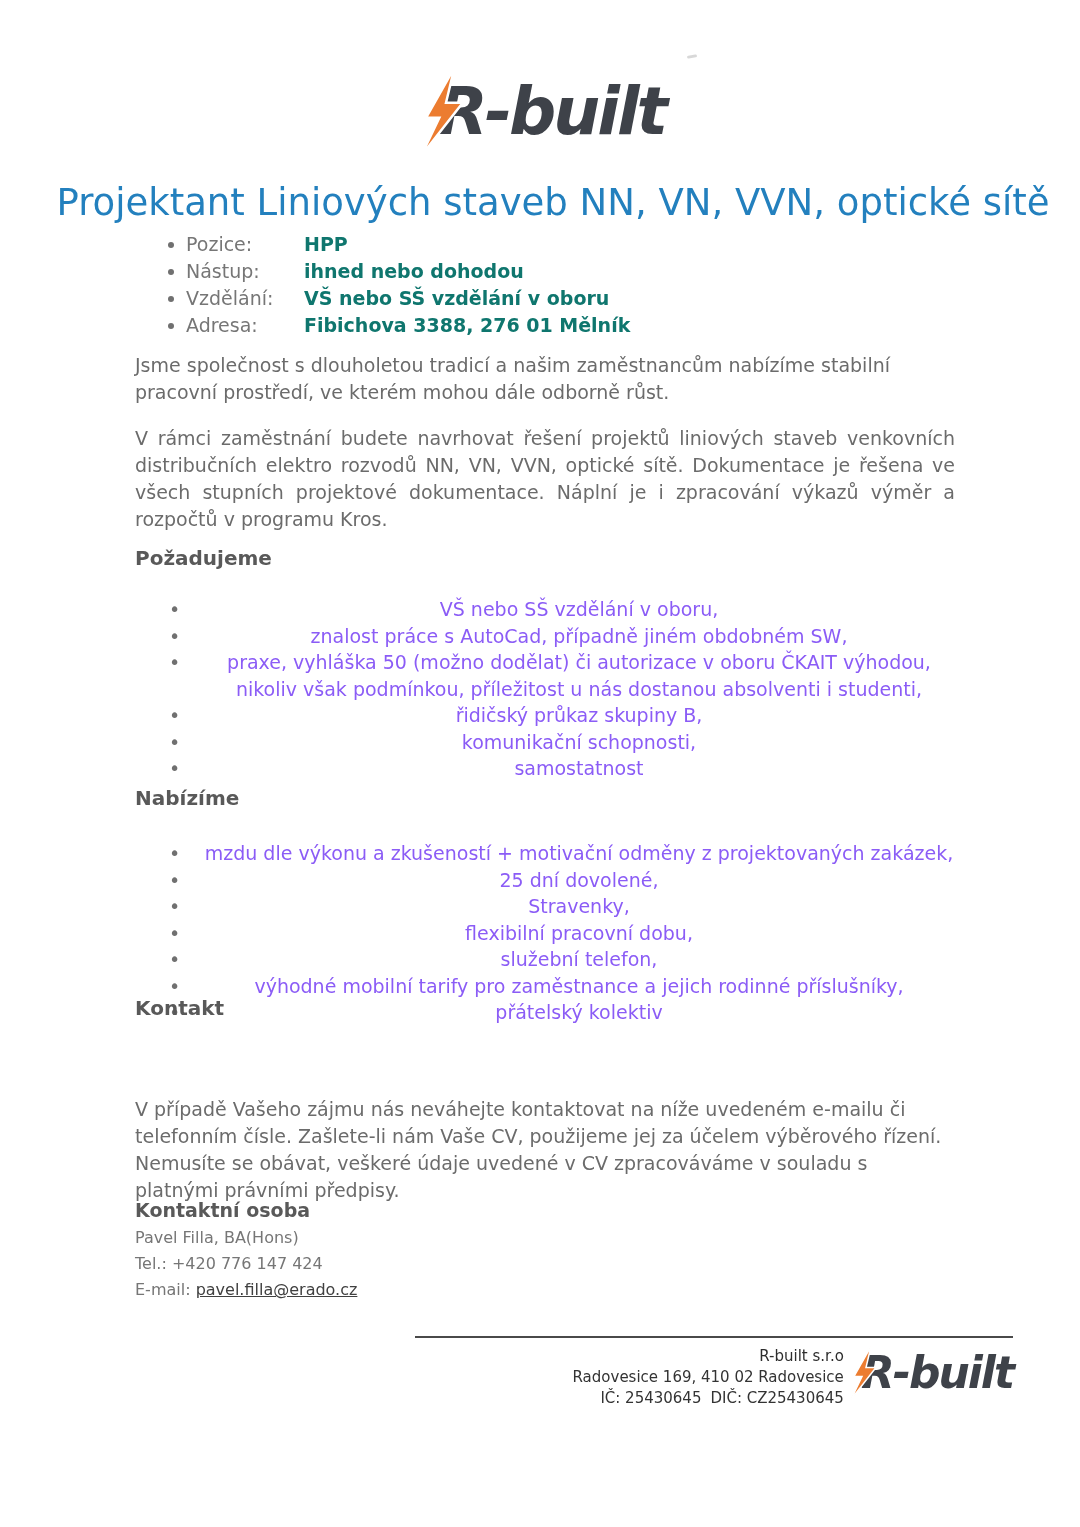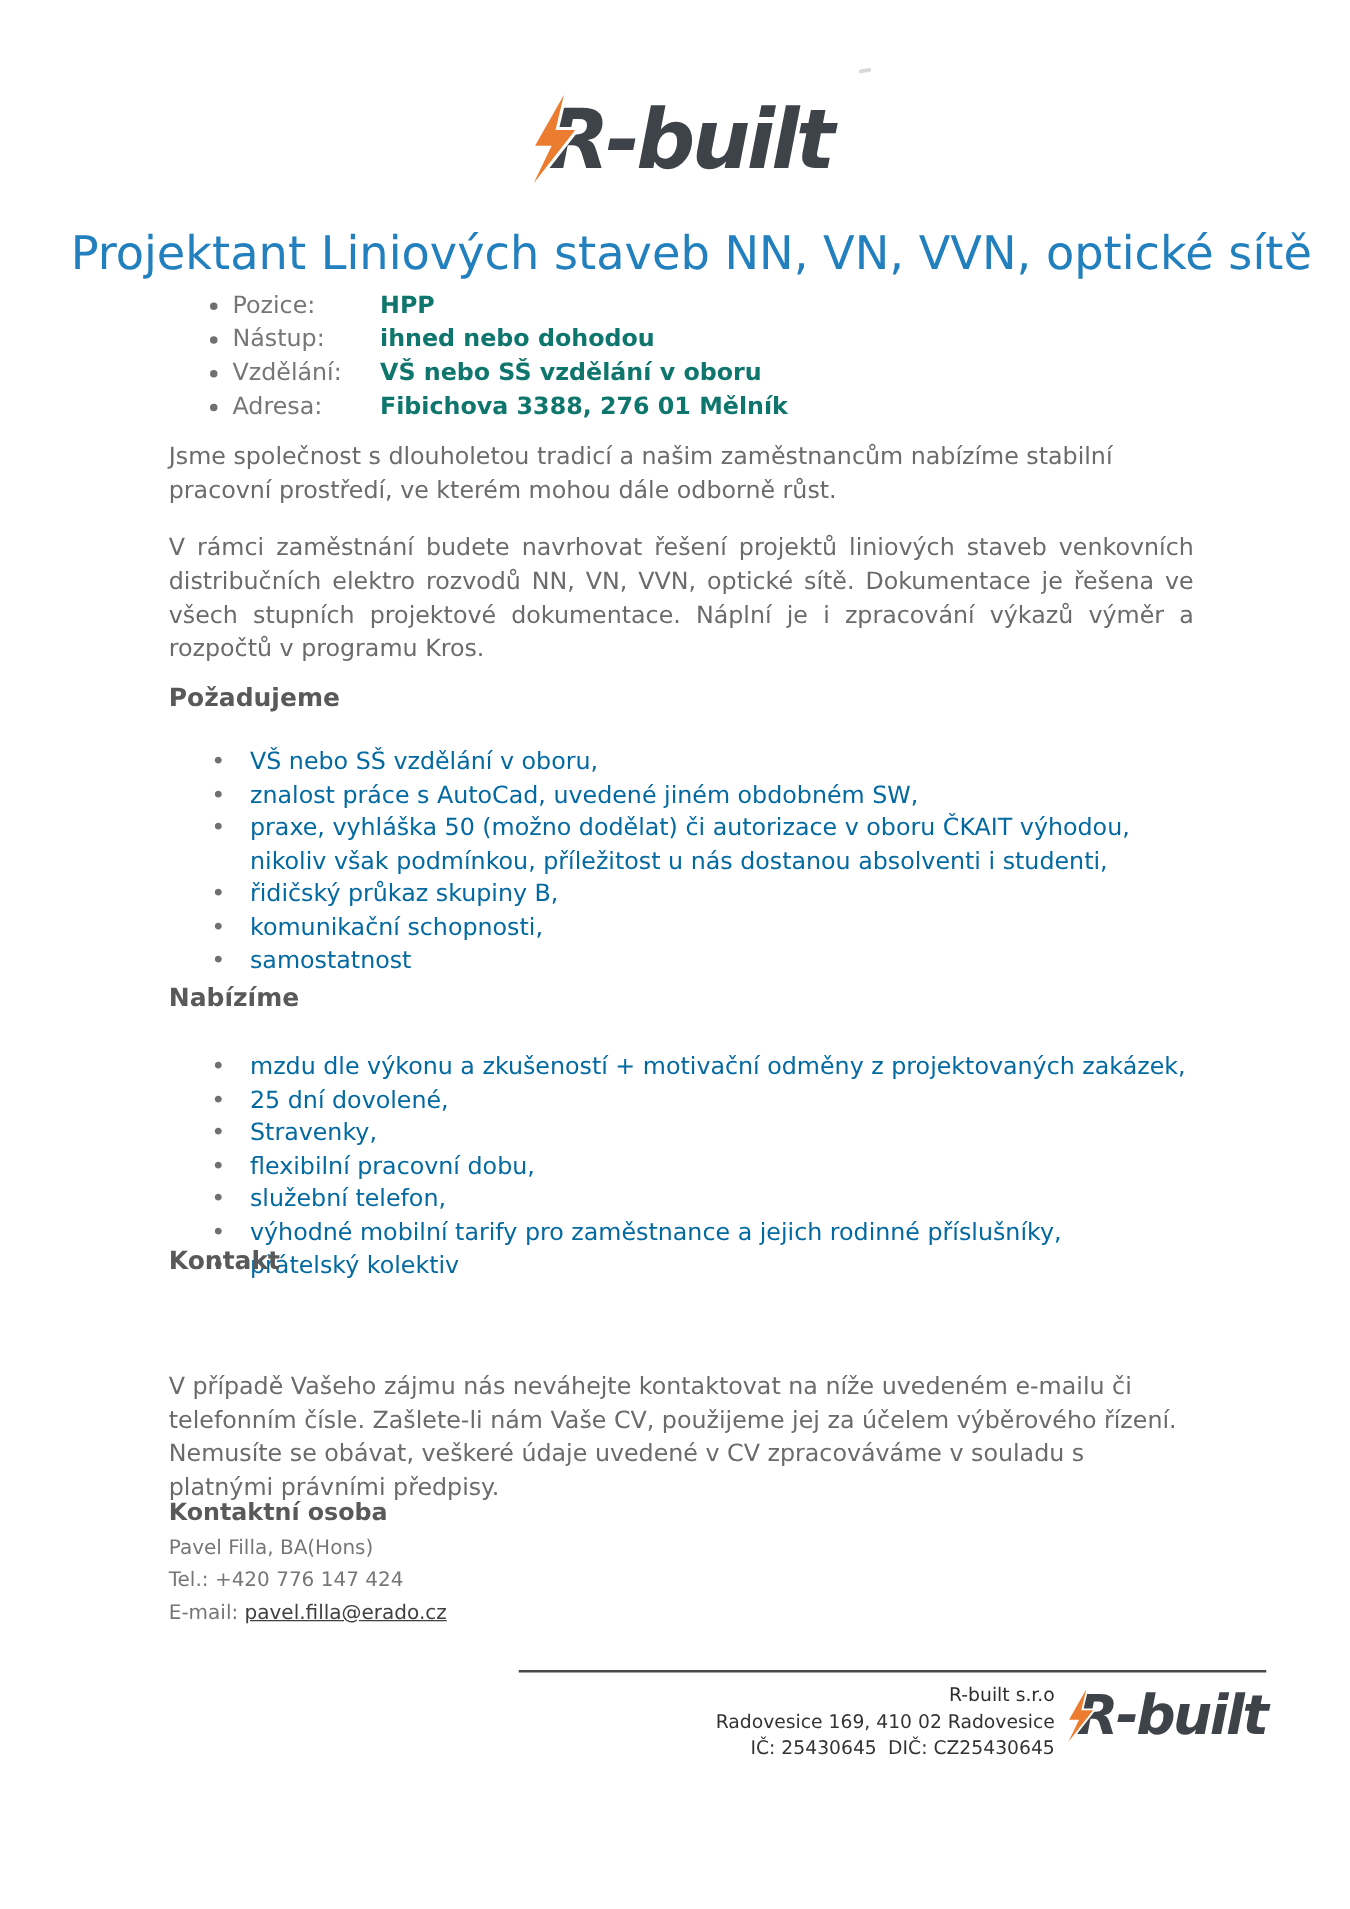--- a/index.html
+++ b/index.html
@@ -52,21 +52,21 @@
     font-size:20px;font-weight:bold;color:#595959;
   }
   .h-req{top:546px;}
   .h-off{top:786px;}
   .h-con{top:996px;}
   .h-person{top:1199px;font-size:19px;}
   
   .blist{
     position:absolute;left:200px;width:758px;
     margin:0;padding:0;list-style:none;
-    font-size:19px;line-height:26.5px;color:#0369a1;
+    font-size:19px;line-height:26.5px;color:#8b5cf6;text-align:center;
   }
   .l-req{top:596px;}
   .l-off{top:840px;}
   .bitem{position:relative;margin:0;padding:0;}
   .bitem::before{
     content:"\2022";
     position:absolute;left:-31px;top:0;
     color:#707070;
   }
   
@@ -132,21 +132,21 @@
     </div>
 
   <p class="para p1">Jsme společnost s dlouholetou tradicí a našim zaměstnancům nabízíme stabilní pracovní prostředí, ve kterém mohou dále odborně růst.</p>
   <p class="para p2">V rámci zaměstnání budete navrhovat řešení projektů liniových staveb venkovních distribučních elektro rozvodů NN, VN, VVN, optické sítě. Dokumentace je řešena ve všech stupních projektové dokumentace. Náplní je i zpracování výkazů výměr a rozpočtů v programu Kros.</p>
 
   <h2 class="shead h-req">Požadujeme</h2>
   <ul class="blist l-req">
 
       <li class="bitem">VŠ nebo SŠ vzdělání v oboru,</li>
 
-      <li class="bitem">znalost práce s AutoCad, uvedené jiném obdobném SW,</li>
+      <li class="bitem">znalost práce s AutoCad, případně jiném obdobném SW,</li>
 
       <li class="bitem">praxe, vyhláška 50 (možno dodělat) či autorizace v oboru ČKAIT výhodou, nikoliv však podmínkou, příležitost u nás dostanou absolventi i studenti,</li>
 
       <li class="bitem">řidičský průkaz skupiny B,</li>
 
       <li class="bitem">komunikační schopnosti,</li>
 
       <li class="bitem">samostatnost</li>
     </ul>
 

